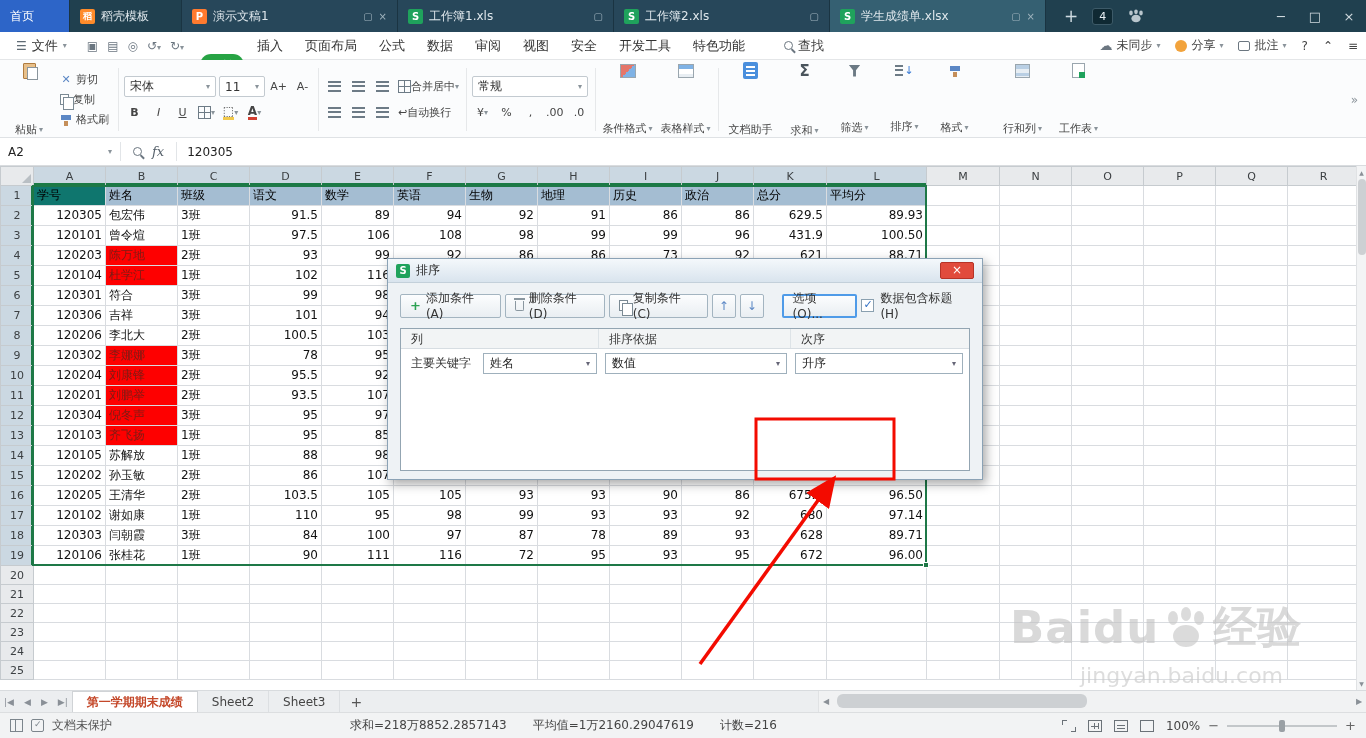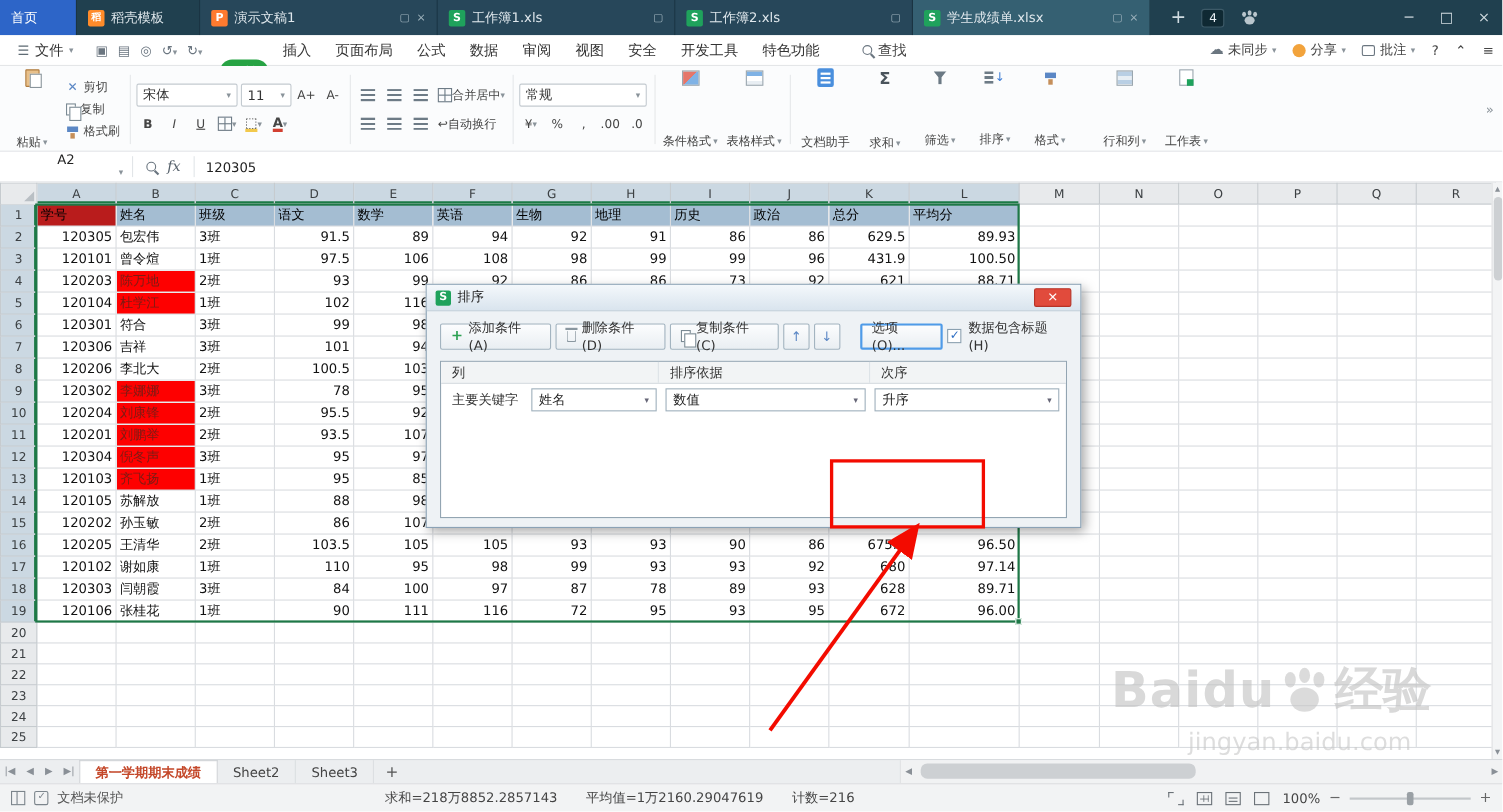--- a/index.html
+++ b/index.html
@@ -87,40 +87,40 @@
   .i-sort{display:flex;align-items:center;gap:1px;}
   .i-sort .sb{width:8px;height:11px;background:linear-gradient(#6d7b86 0 2px,transparent 2px 4.5px,#6d7b86 4.5px 6.5px,transparent 6.5px 9px,#6d7b86 9px 11px);}
   .i-sort .sa{font-size:11px;color:#3a7bd5;line-height:11px;}
   .i-rc{width:15px;height:14px;background:linear-gradient(#b9cfe4 0 4px,#e7eef4 4px 8px,#b9cfe4 8px 11px,#e7eef4 11px 14px);border:1px solid #9aa6ae;}
   .i-ws{width:13px;height:15px;border:1px solid #9aa6ae;background:#fff;position:relative;}
   .i-ws::after{content:'';position:absolute;right:-1px;bottom:-1px;width:6px;height:6px;background:#1fa25c;}
   .rmore{margin-left:auto;display:flex;align-items:center;color:#8a939a;font-size:12px;padding:0 4px;}
 
   
   .fbar{position:absolute;top:138px;left:0;right:0;height:28px;background:#fff;border-bottom:1px solid #d9dcdf;display:flex;align-items:stretch;}
-  .namebox{width:120px;display:flex;align-items:center;padding:0 8px;font-size:12px;color:#222;flex-direction:column;}
+  .namebox{width:120px;display:flex;align-items:center;padding:0 8px;font-size:12px;color:#222;}
   .namebox .caret{margin-left:auto;}
   .fdiv{width:1px;background:#e2e5e8;margin:4px 0;}
   .ficons{display:flex;align-items:center;gap:10px;padding:0 12px;color:#6b7680;}
   .fx{font-style:italic;font-size:13px;color:#55606a;font-family:"DejaVu Serif","Liberation Serif",serif;}
   .fvalue{display:flex;align-items:center;padding:0 10px;font-size:12px;color:#222;}
 
   
   .gridwrap{position:absolute;top:166px;left:0;right:0;height:524px;background:#fff;overflow:hidden;}
   table.sheet{border-collapse:collapse;table-layout:fixed;}
   td.corner{width:33px;height:19px;background:#e8eaec;border:1px solid #c6cbcf;position:relative;}
   td.corner::after{content:'';position:absolute;right:2px;bottom:2px;border-left:9px solid transparent;border-bottom:9px solid #b9bfc4;}
   td.ch{height:19px;background:#e8eaec;border:1px solid #c6cbcf;font-size:11px;color:#3c4043;text-align:center;font-weight:normal;}
   td.ch.sel{background:#cbd8e2;box-shadow:inset 0 -2px 0 #1b7a45;}
   td.rh{background:#e8eaec;border:1px solid #c6cbcf;font-size:11px;color:#3c4043;text-align:center;}
   td.rh.sel{background:#cbd8e2;box-shadow:inset -2px 0 0 #1b7a45;}
   td.cell{height:19px;line-height:19px;border-right:1px solid #d9dce0;border-bottom:1px solid #d9dce0;font-size:12px;padding:0 3px;overflow:hidden;white-space:nowrap;background:#fff;color:#111;}
   td.cell.num{text-align:right;}
   td.cell.hrow{background:#a4bdd2;color:#000;}
-  td.cell.hrow.first{background:#b91c1c;}
+  td.cell.hrow.first{background:#0f766e;}
   td.cell.redname{background:#fe0000;color:#7c1b14;}
   .selbox{position:absolute;left:32px;top:19px;width:895px;height:381px;border:2px solid #1e7847;pointer-events:none;}
   .fillhandle{position:absolute;left:923px;top:396px;width:6px;height:6px;background:#1e7847;border:1px solid #fff;pointer-events:none;}
   .vscroll{position:absolute;top:0;right:0;bottom:0;width:10px;background:#f3f4f5;border-left:1px solid #e0e2e4;display:flex;flex-direction:column;align-items:center;}
   .varrow{font-size:6px;color:#8a9097;padding:3px 0;}
   .vthumb{width:8px;height:76px;background:#cdd0d3;border-radius:4px;}
   .vspacer{flex:1;}
 
   
   .sheetbar{position:absolute;top:690px;left:0;right:0;height:22px;background:#eceef0;border-top:1px solid #d8dbde;display:flex;align-items:stretch;font-size:12px;}

